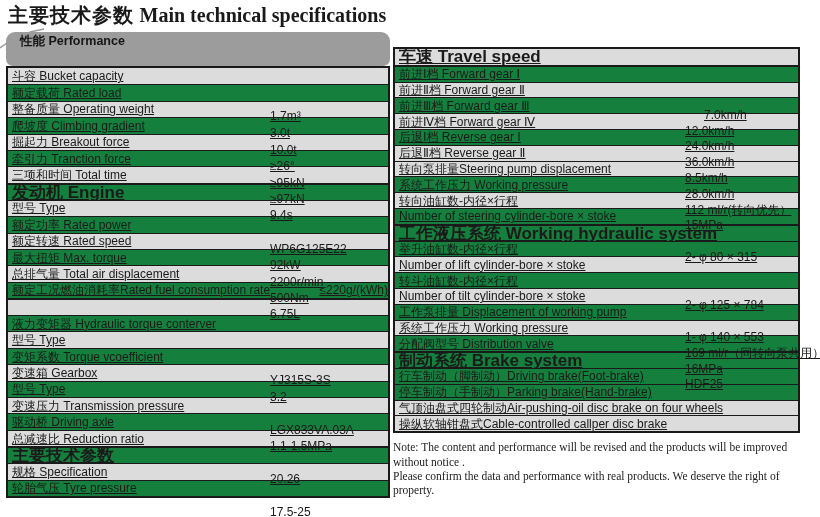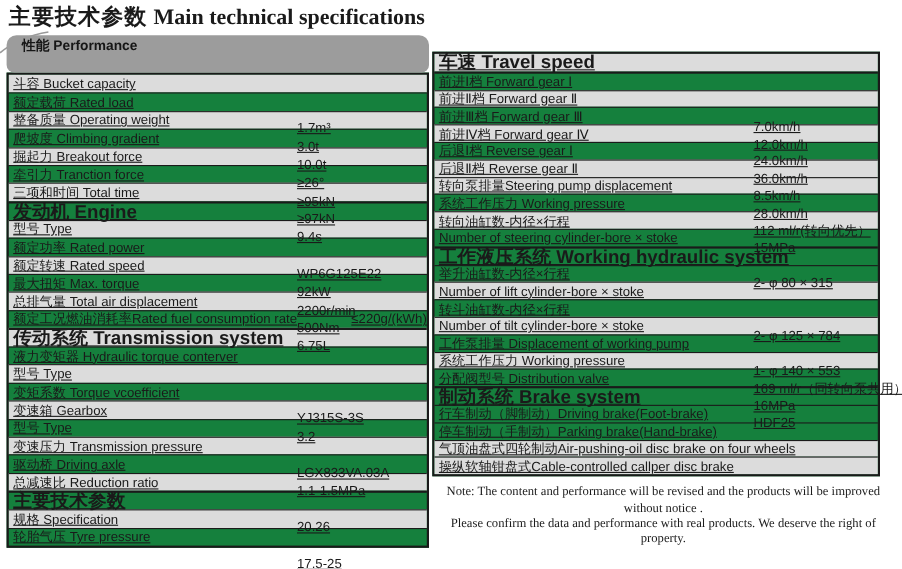--- a/index.html
+++ b/index.html
@@ -28,42 +28,42 @@
     height:34px;background:var(--bar);border-radius:9px 9px 7px 7px;
     font-size:12.5px;font-weight:bold;color:#161616;line-height:18px;padding-left:14px;
     position:relative;z-index:1;
   }
   .spec-table{
     border:2px solid var(--bd);background:#15803d;width:100%;text-decoration:underline;
   }
   .trow{display:flex;align-items:stretch;border-top:1px solid var(--bd);}
   .trow:first-child{border-top:none;}
   .trow.t-s{border-top-width:2px;}
-  .trow.tb{border-top-width:2px;}
+  .trow.tb{border-top-width:2px;gap:19px;}
   .trow.shade{background:var(--shade);}
   .cell{display:flex;align-items:center;font-size:12px;line-height:1;white-space:nowrap;}
   .lbl{padding-left:4px;}
   .val{border-left:1px solid var(--bd);padding-left:17px;flex:1;margin-top:48px;}
   .trow.vshade .val{background:var(--shade);}
   .t-s .lbl,.t-sf .lbl{font-weight:bold;font-size:17px;}
   .full{flex:1;padding-left:4px;}
   .spanwrap{flex:1;display:flex;align-items:center;padding-left:4px;}
   .spanwrap .spanval{margin-left:auto;}
 
   .tbl-left .trow{height:16.4px;}
   .tbl-left .trow.t-s{height:17px;}
   .tbl-left .lbl{flex:0 0 244px;}
   .tbl-right .trow{height:15.8px;}
   .tbl-right .trow.t-s,.tbl-right .trow.tb{height:16.8px;}
   .tbl-right .lbl{flex:0 0 272px;}
 
   .footnote{
     margin-top:7px;width:420px;
     font-family:"Liberation Serif","DejaVu Serif",serif;
-    font-size:11.5px;line-height:1.25;color:#1c1c1c;text-align:center;
+    font-size:11.5px;line-height:1.25;color:#1c1c1c;
   }
 </style>
 </head>
 <body>
 
 <div class="page-title">
   <span class="zh">主要技术参数</span>
   <span class="en">Main technical specifications</span>
 </div>
 
@@ -126,21 +126,20 @@
         <div class="cell lbl">总排气量 Total air displacement</div>
         <div class="cell val">6.75L</div>
       </div>
       <div class="trow t-span">
         <div class="cell spanwrap">
           <span>额定工况燃油消耗率Rated fuel consumption rate</span>
           <span class="spanval">≤220g/(kWh)</span>
         </div>
       </div>
       <div class="trow t-s shade">
-        <div class="cell lbl">传动系统 Transmission system</div>
         <div class="cell val"></div>
       </div>
       <div class="trow t-d">
         <div class="cell lbl">液力变矩器 Hydraulic torque conterver</div>
         <div class="cell val"></div>
       </div>
       <div class="trow t-d shade">
         <div class="cell lbl">型号 Type</div>
         <div class="cell val">YJ315S-3S</div>
       </div>

